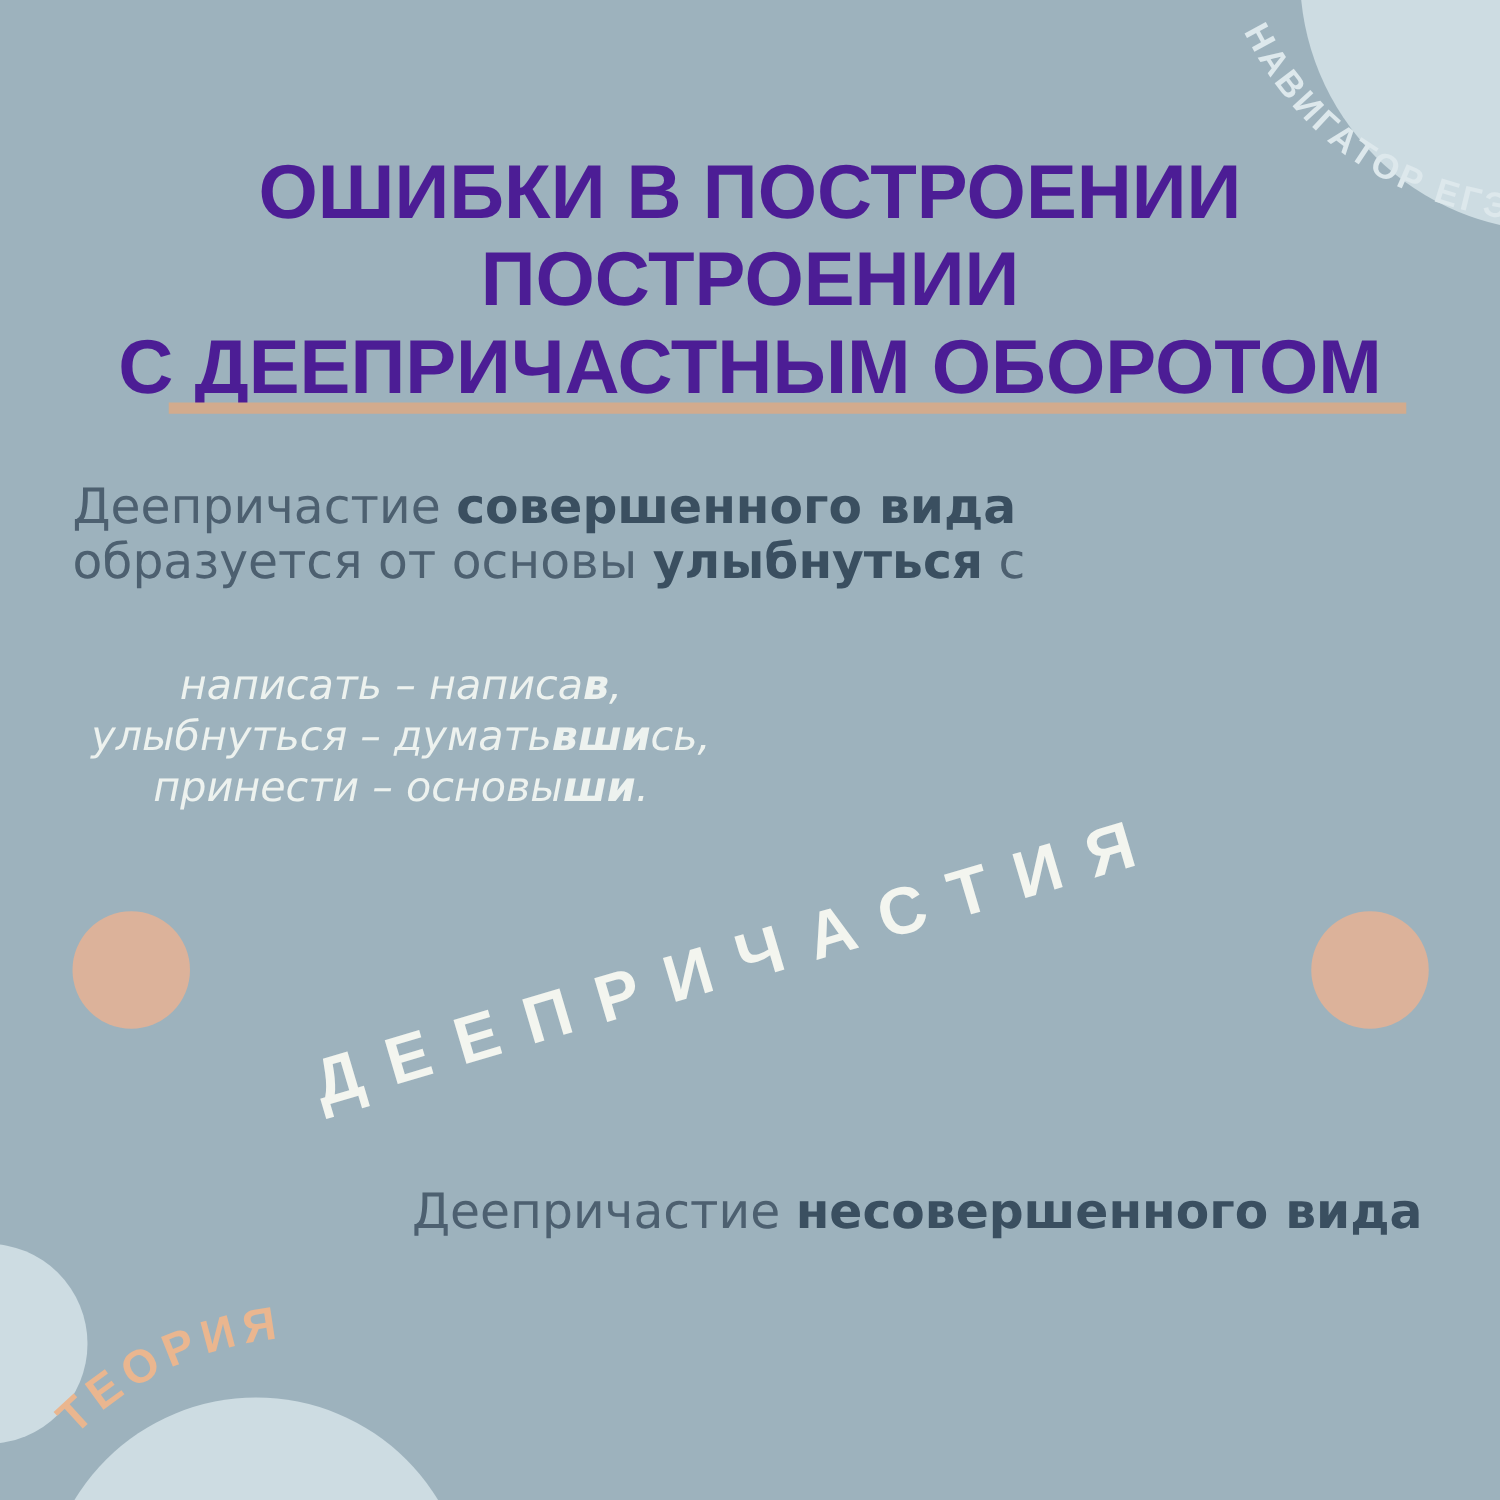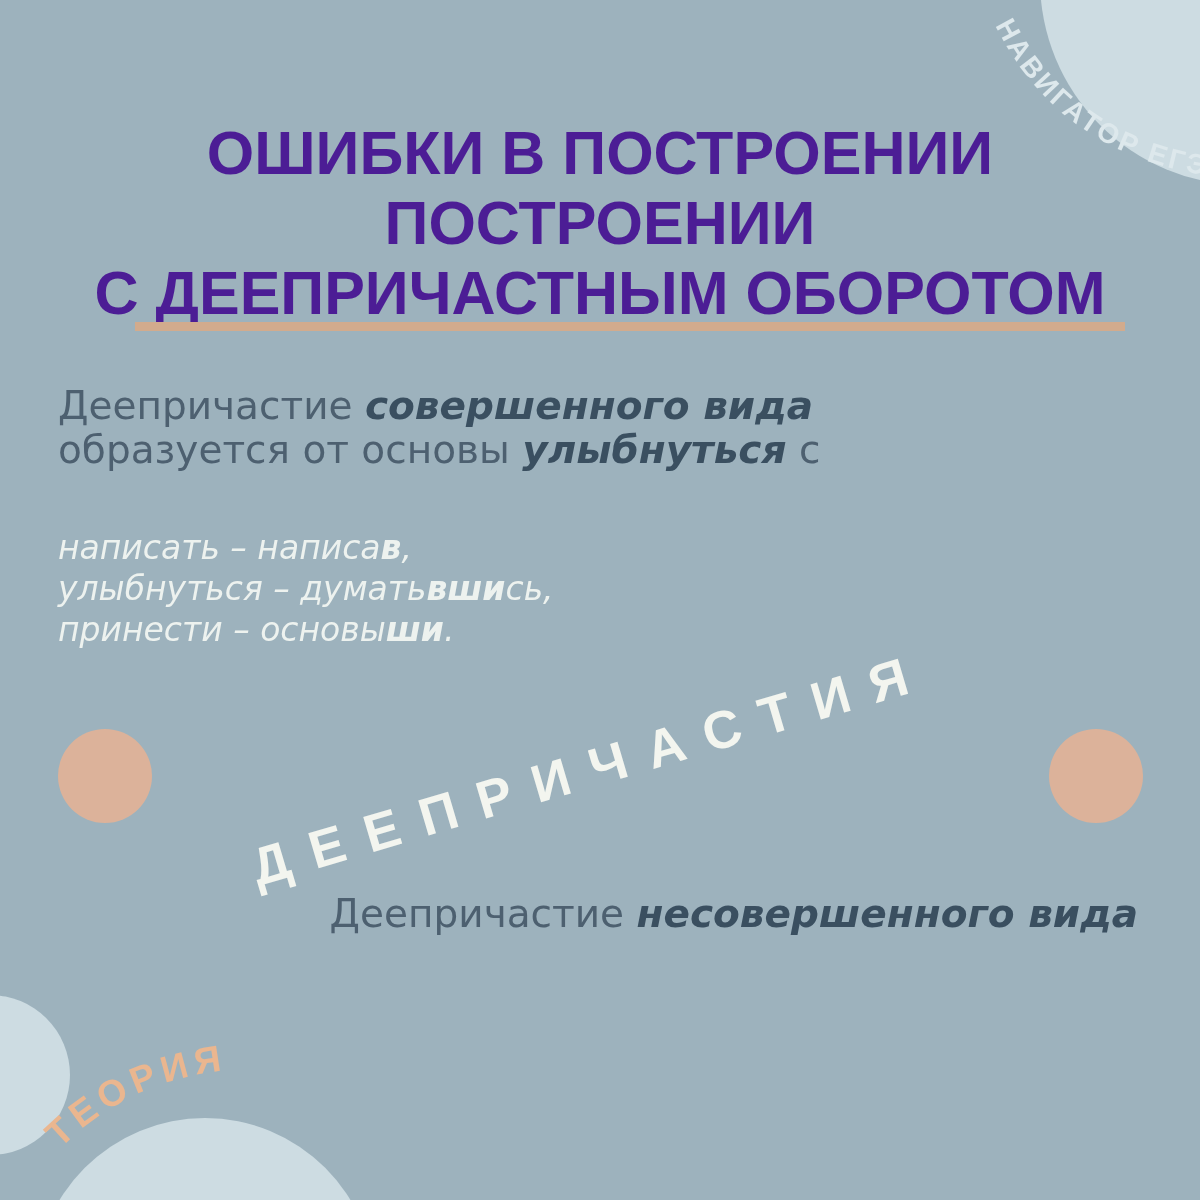--- a/index.html
+++ b/index.html
@@ -21,28 +21,28 @@
     letter-spacing:3px;fill:#dde8ec;}
   .arc-text-theory{font-family:"Liberation Sans",sans-serif;font-size:37px;font-weight:700;
     letter-spacing:6px;fill:#eab68f;}
 
   .title{position:absolute;left:0;right:0;top:106px;margin:12px;text-align:center;
     font-size:61px;line-height:70px;font-weight:700;color:#4c1d95;letter-spacing:0px;}
   .title-underline{position:absolute;left:135px;top:322px;width:990px;height:9px;background:#d2ab8d;}
 
   .rule{position:absolute;font-family:"DejaVu Sans","Liberation Sans",sans-serif;
     font-size:39px;line-height:44px;color:#4d6070;}
-  .rule .b{font-weight:700;color:#3a4f60;font-style:italic;}
+  .rule .b{font-weight:700;color:#3a4f60;}
   .rule1{left:58px;top:384px;text-align:left;}
-  .rule2{right:62px;top:892px;text-align:right;}
+  .rule2{right:62px;top:948px;text-align:right;}
 
   .examples{position:absolute;font-family:"DejaVu Sans","Liberation Sans",sans-serif;
     font-style:italic;font-size:33px;line-height:41px;color:#edf2ef;}
   .examples .b{font-weight:700;}
-  .ex1{left:58px;top:527px;text-align:left;}
+  .ex1{left:73px;top:527px;text-align:center;}
   .ex2{right:62px;top:1048px;text-align:right;}
 
   .watermark{position:absolute;left:170px;top:738px;width:840px;text-align:center;
     transform:rotate(-16.5deg);font-size:53px;font-weight:700;letter-spacing:22px;
     color:#f3f5ef;white-space:nowrap;}
 </style>
 <title>ОШИБКИ В ПОСТРОЕНИИ ПРЕДЛОЖЕНИЯ С ДЕЕПРИЧАСТНЫМ ОБОРОТОМ</title></head>
 <body>
 
 <div class="canvas">

